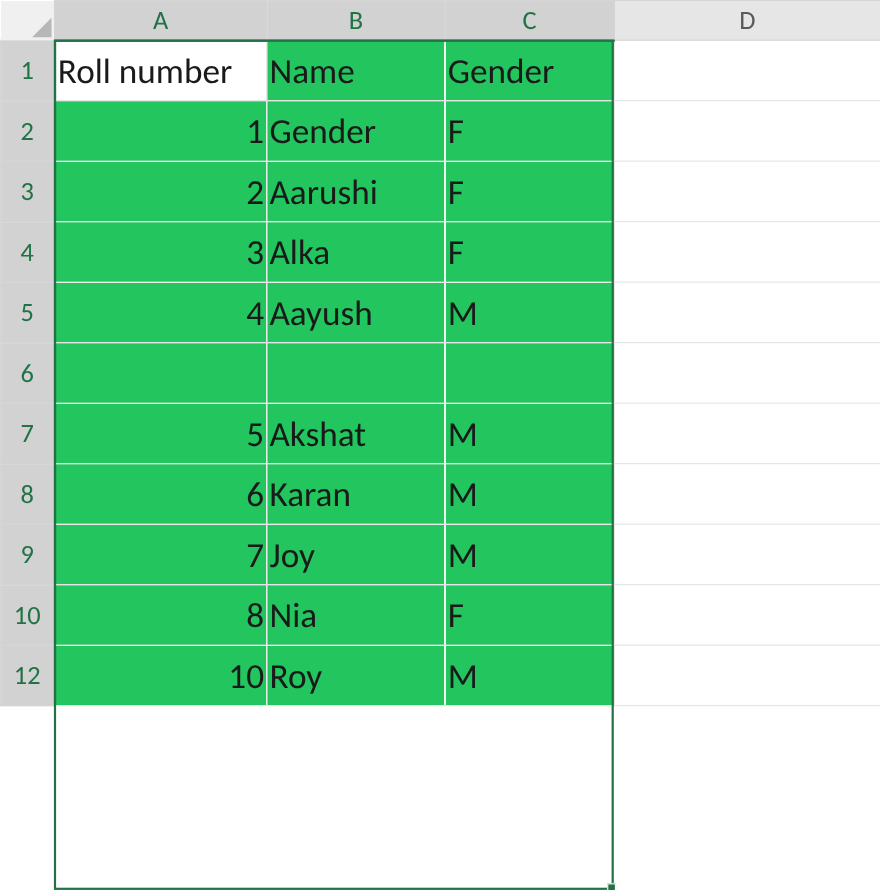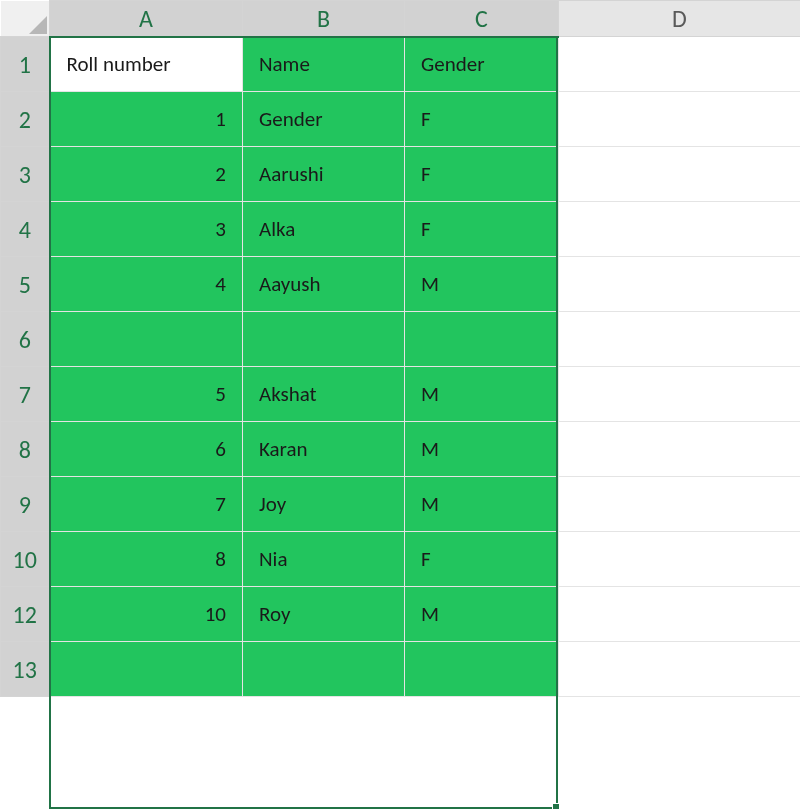--- a/index.html
+++ b/index.html
@@ -67,23 +67,23 @@
   .rowhdr-cell.sel {
     background: #d2d2d2;
     border-right: 2px solid #217346;
     color: #217346;
   }
 
   
   td.cell {
     height: 55px;
     border: 1px solid #e4e4e4;
-    padding: 0 16px;
+    padding: 0 2px;
     vertical-align: middle;
-    font-size: 21px;
+    font-size: 32px;
     background: #ffffff;
     white-space: nowrap;
     overflow: hidden;
   }
   td.cell.num { text-align: right; }
   td.cell.txt { text-align: left; }
 
   
   td.cell.sel { background: #22c55e; }
   
@@ -206,27 +206,20 @@
       <td class="cell txt"></td>
     </tr>
     <tr class="datarow">
       <th class="rowhdr-cell sel">12</th>
       <td class="cell sel num">10</td>
       <td class="cell sel txt">Roy</td>
       <td class="cell sel txt">M</td>
       <td class="cell txt"></td>
     </tr>
 
-    <tr class="datarow">
-      <th class="rowhdr-cell sel">13</th>
-      <td class="cell sel num"></td>
-      <td class="cell sel txt"></td>
-      <td class="cell sel txt"></td>
-      <td class="cell txt"></td>
-    </tr>
   </tbody>
     </table>
 
   <div class="marquee" style="left:49px; top:36px; width:509px; height:773px;">
     <div class="fill-handle"></div>
   </div>
 
 </div>
 
 </body></html>

